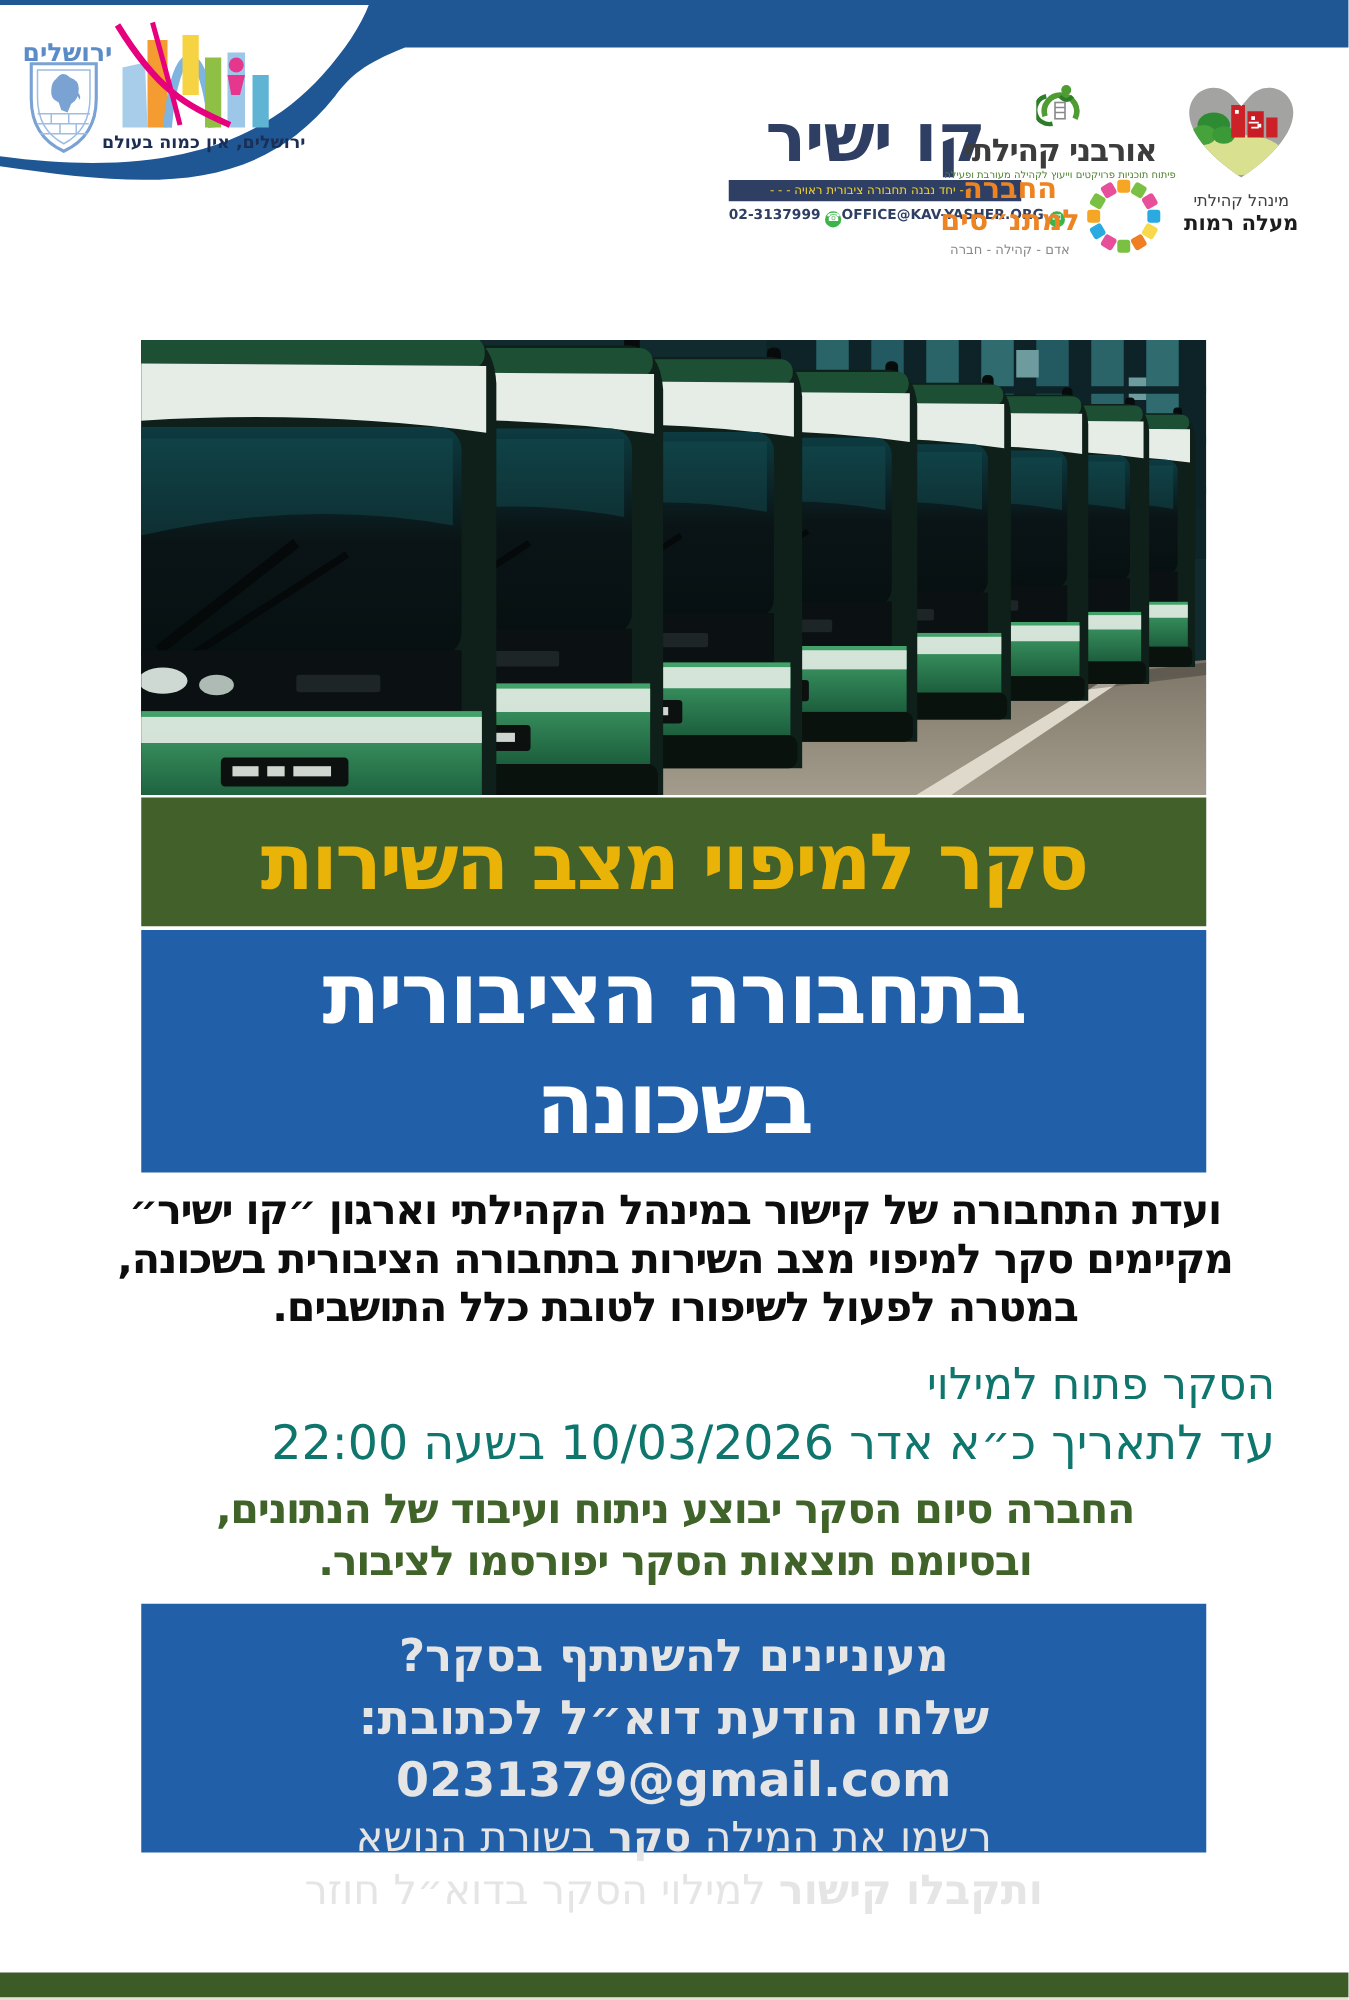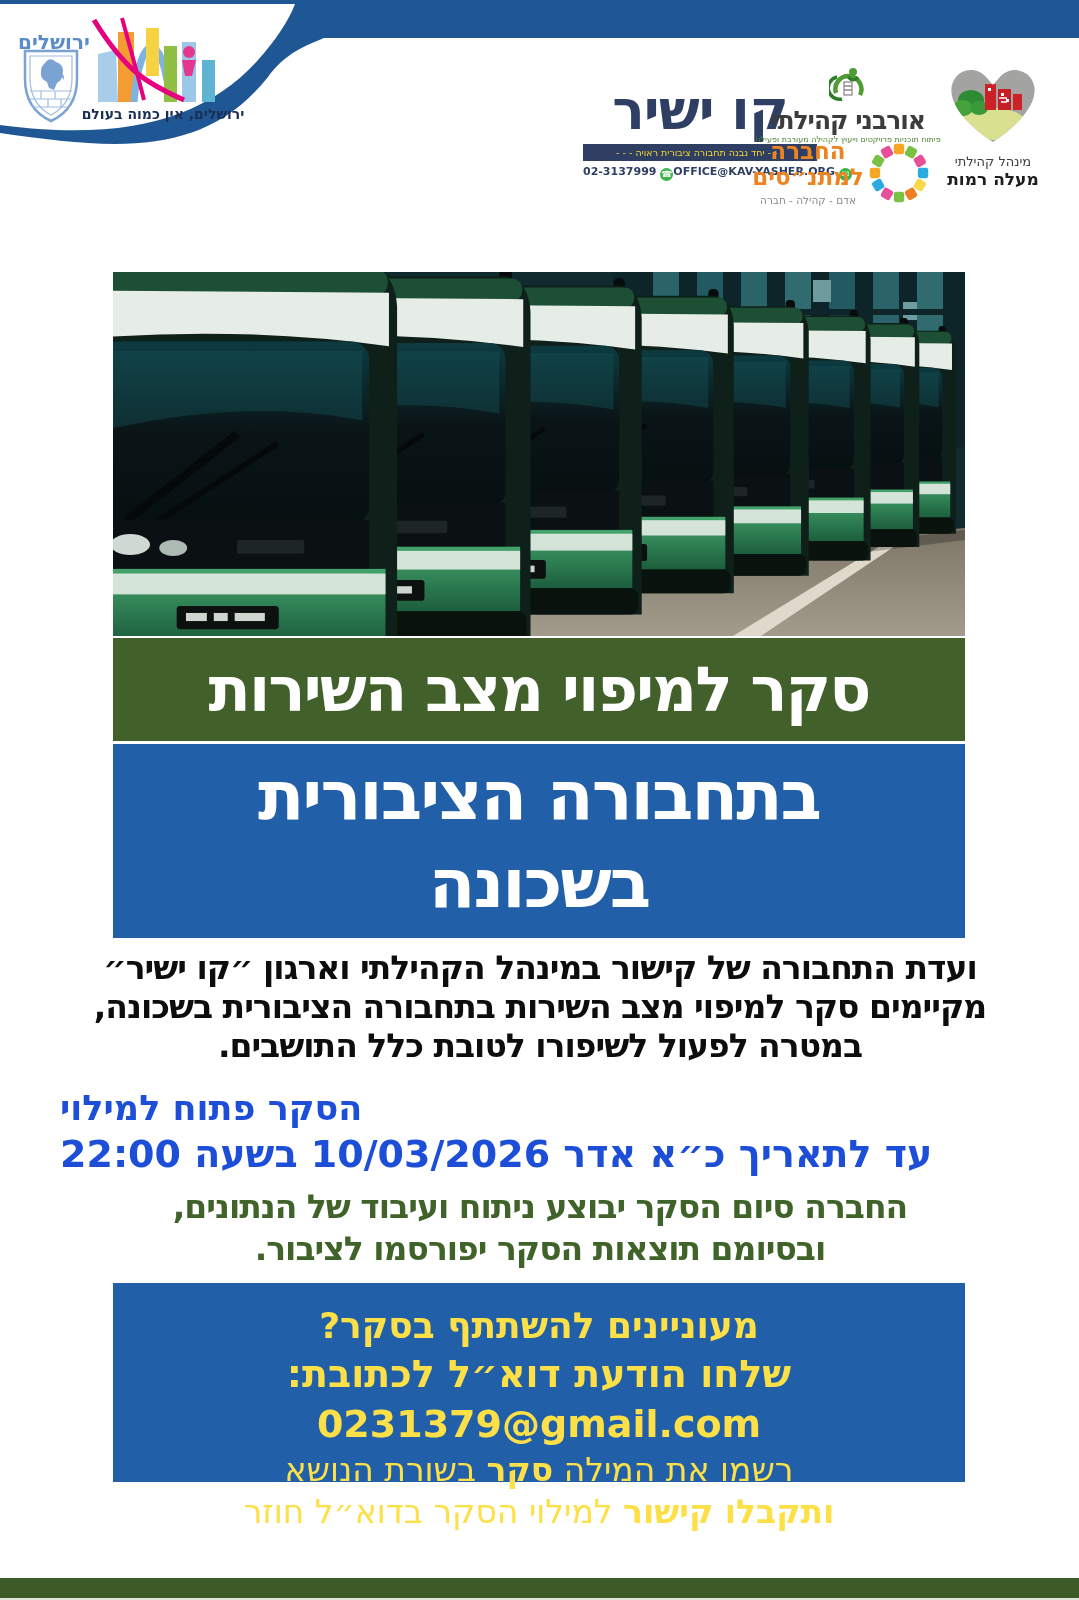--- a/index.html
+++ b/index.html
@@ -30,34 +30,34 @@
   .mat-name{font-size:23px;line-height:26px;font-weight:bold;color:#ee8322;}
   .mat-tag{font-size:10.5px;color:#8a8a8a;margin-top:4px;}
   .mat-ring{left:866px;top:140px;}
 
   .minhal{left:940px;top:58px;width:106px;text-align:center;direction:rtl;}
   .minhal-1{font-size:13px;color:#3f3f3f;margin-top:2px;}
   .minhal-2{font-size:17px;font-weight:bold;color:#1d1d1d;}
 
   
   .photo{left:113px;top:272px;width:852px;height:364px;}
-  .banner-green{left:113px;top:638px;width:852px;height:103px;background:#42602a;color:#ffffff;
+  .banner-green{left:113px;top:638px;width:852px;height:103px;background:#42602a;color:#eab308;
                 display:flex;align-items:center;justify-content:center;
                 font-size:62px;font-weight:bold;letter-spacing:-2px;direction:rtl;}
   .banner-blue{left:113px;top:744px;width:852px;height:194px;background:#2160a8;color:#fff;
                text-align:center;font-size:68px;line-height:88px;font-weight:bold;letter-spacing:-2px;
                direction:rtl;padding-top:8px;box-sizing:border-box;}
   .para{left:60px;top:948px;width:960px;text-align:center;direction:rtl;
         font-size:33px;line-height:39px;font-weight:bold;color:#0d0d0d;letter-spacing:-1px;}
-  .notice{left:60px;top:1086px;width:960px;text-align:left;direction:rtl;color:#1d4ed8;font-weight:bold;}
+  .notice{left:60px;top:1086px;width:960px;text-align:right;direction:rtl;color:#0f766e;font-weight:normal;}
   .notice-1{font-size:35px;line-height:44px;}
   .notice-2{font-size:38px;line-height:48px;}
   .results{left:60px;top:1186px;width:960px;text-align:center;direction:rtl;color:#40632a;
            font-size:33px;line-height:42px;font-weight:bold;letter-spacing:-1px;}
-  .cta{left:113px;top:1283px;width:852px;height:199px;background:#2160a8;color:#fde047;
+  .cta{left:113px;top:1283px;width:852px;height:199px;background:#2160a8;color:#e5e5e5;
        text-align:center;direction:rtl;padding-top:20px;box-sizing:border-box;}
   .cta-1{font-size:36px;line-height:46px;font-weight:bold;}
   .cta-2{font-size:38px;line-height:50px;font-weight:bold;}
   .cta-3,.cta-4{font-size:33px;line-height:42px;font-weight:normal;}
   .bold{font-weight:bold;}
   .footer-bar{left:0;top:1578px;width:1079px;height:20px;background:#3c5b26;}
   .footer-light{left:0;top:1598px;width:1079px;height:2px;background:#dfe4d6;}
 </style>
 </head>
 <body>

